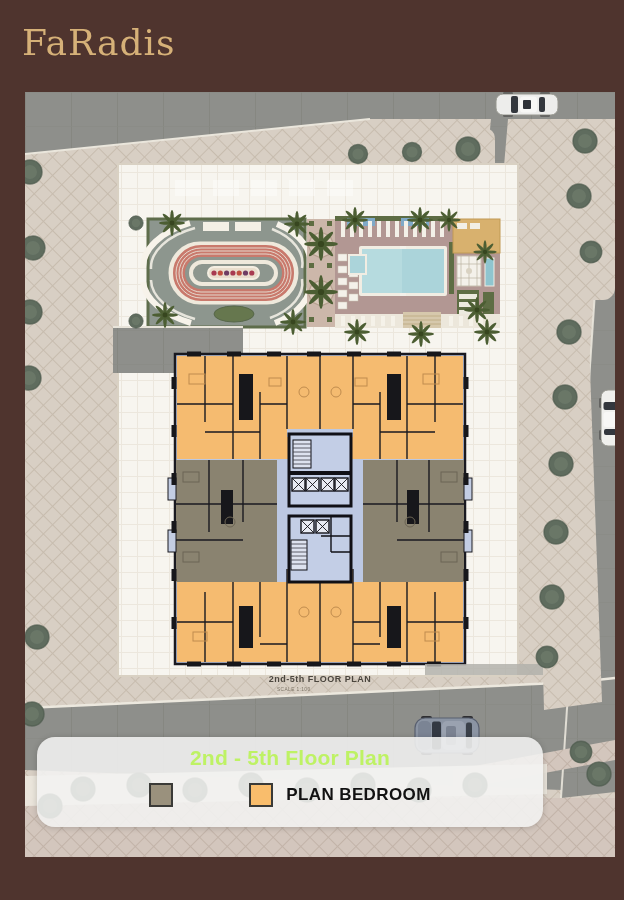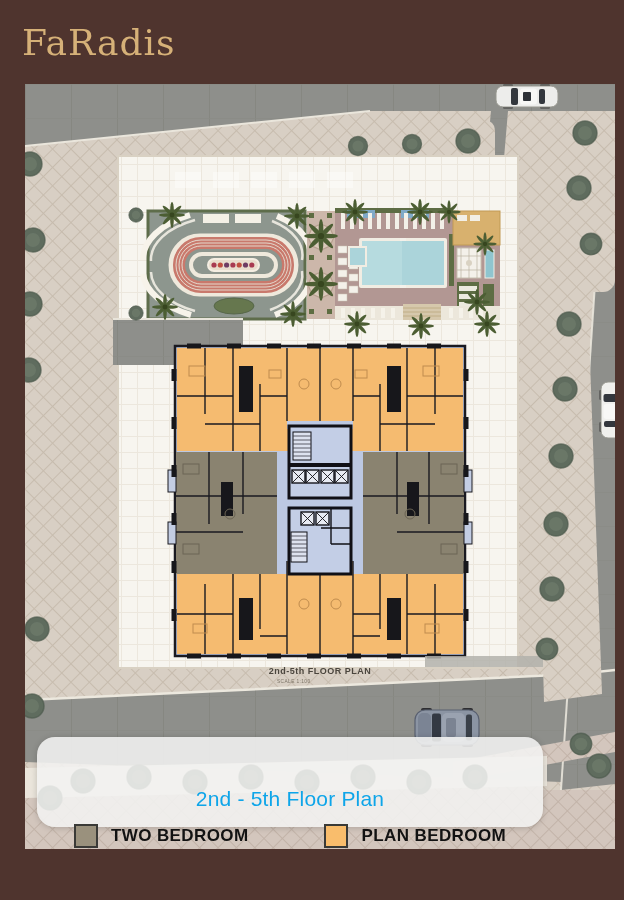--- a/index.html
+++ b/index.html
@@ -1,25 +1,25 @@
 <!DOCTYPE html>
 <html><head>
 <meta charset="utf-8">
 <style>
   html,body{margin:0;padding:0;}
   .page{position:relative;width:624px;height:900px;background:#4f342e;overflow:hidden;
         font-family:"Liberation Sans",sans-serif;}
   .logo{position:absolute;left:22px;top:22px;font-family:"DejaVu Serif",serif;
         font-size:36px;font-weight:500;color:#d6b178;letter-spacing:1px;}
-  .photo{position:absolute;left:25px;top:84px;width:590px;height:765px;}
+  .photo{position:absolute;left:25px;top:92px;width:590px;height:765px;}
   .legend-card{position:absolute;left:37px;top:737px;width:506px;height:90px;
         border-radius:18px;background:rgba(243,242,241,.88);
         box-shadow:0 1px 6px rgba(0,0,0,.18);
         display:flex;flex-direction:column;align-items:center;box-sizing:border-box;padding-top:9px;}
-  .legend-title{font-size:21px;font-weight:400;color:#0ea5e9;letter-spacing:.2px;margin-top:41px;}
+  .legend-title{font-size:21px;font-weight:700;color:#bef264;letter-spacing:.2px;}
   .legend-row{display:flex;gap:76px;margin-top:13px;align-items:center;}
   .legend-item{display:flex;align-items:center;gap:13px;font-size:17px;font-weight:700;color:#121212;letter-spacing:.4px;}
   .swatch{width:24px;height:24px;border:2.5px solid #3a3a37;box-sizing:border-box;}
   svg text{font-family:"Liberation Sans",sans-serif;}
 </style>
 </head>
 <body>
 
 <div class="page" style="background-color: rgb(79, 52, 46); padding-left: 32px;">
 
@@ -386,21 +386,20 @@
       <rect x="51" y="4.5" width="6" height="26" rx="2" fill="#3a4049"></rect>
     </g>
   </svg>
   </div>
 
   <div class="legend-card">
     <div class="legend-title">2nd - 5th Floor Plan</div>
     <div class="legend-row">
       <div class="legend-item">
         <span class="swatch" style="background-color: rgb(154, 145, 125);"></span>
-        <span>TWO BEDROOM</span>
       </div>
       <div class="legend-item">
         <span class="swatch" style="background-color: rgb(249, 189, 108);"></span>
         <span>PLAN BEDROOM</span>
       </div>
     </div>
   </div>
 
 </div>
 

